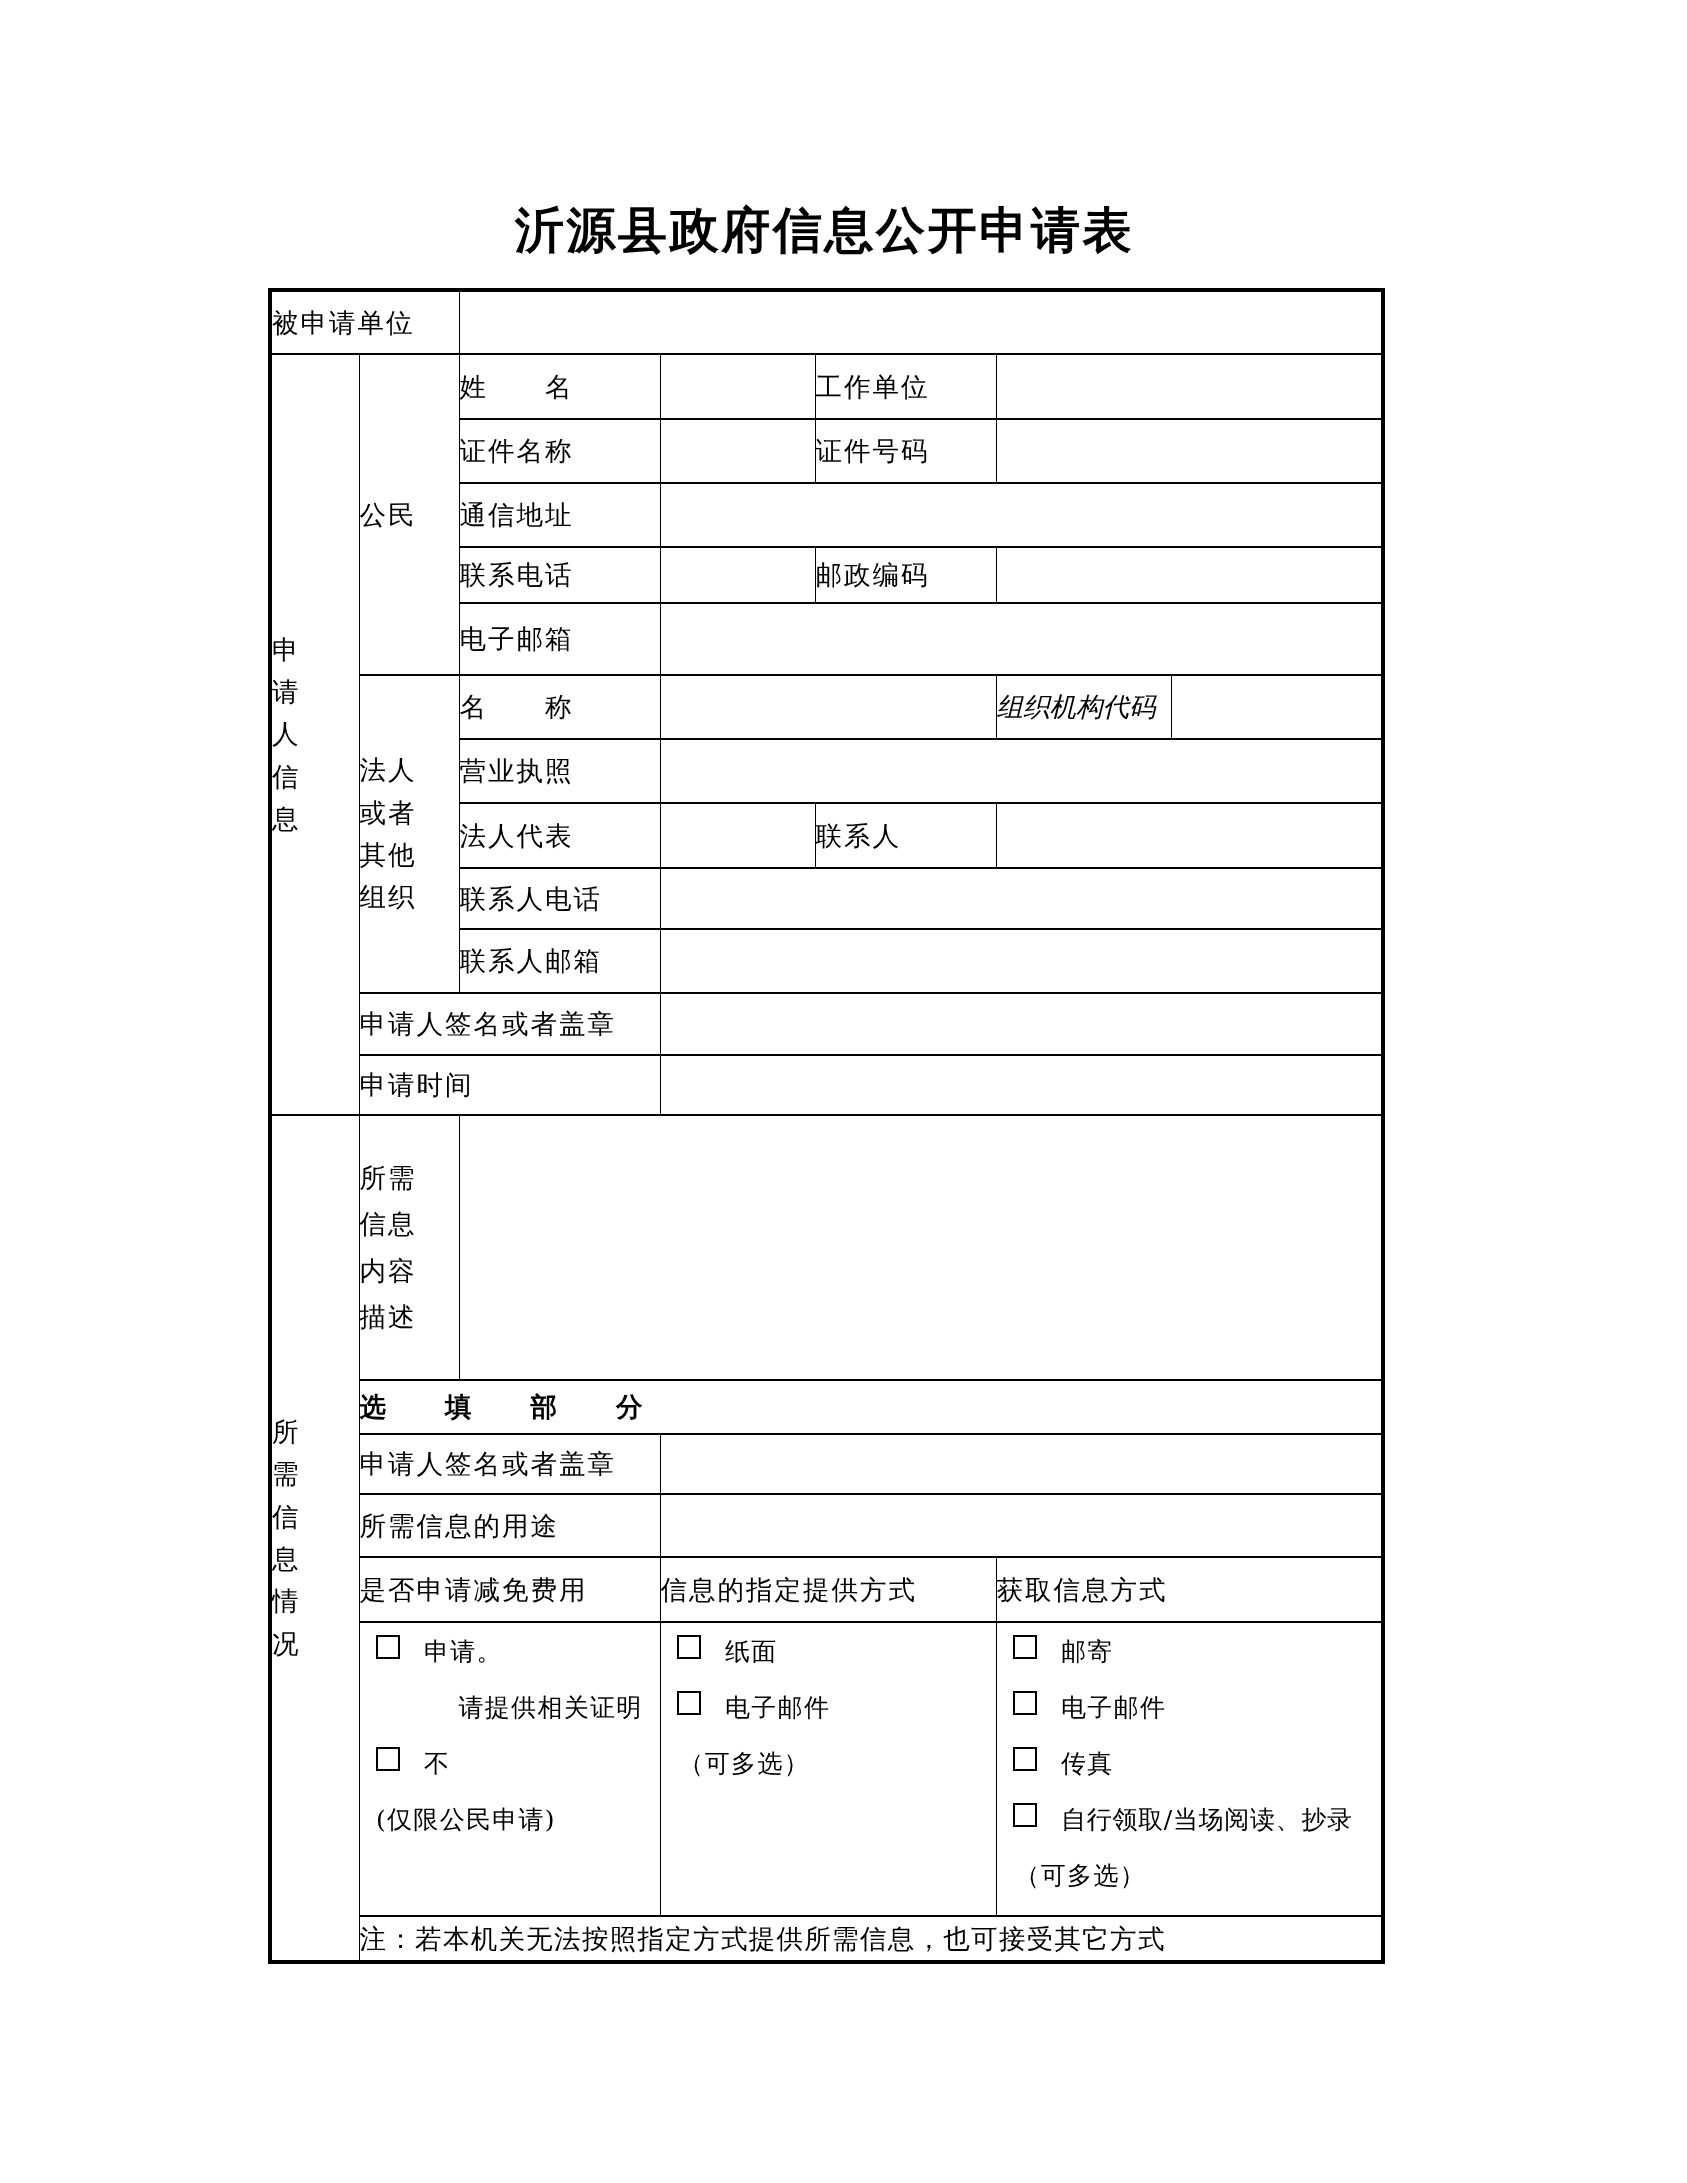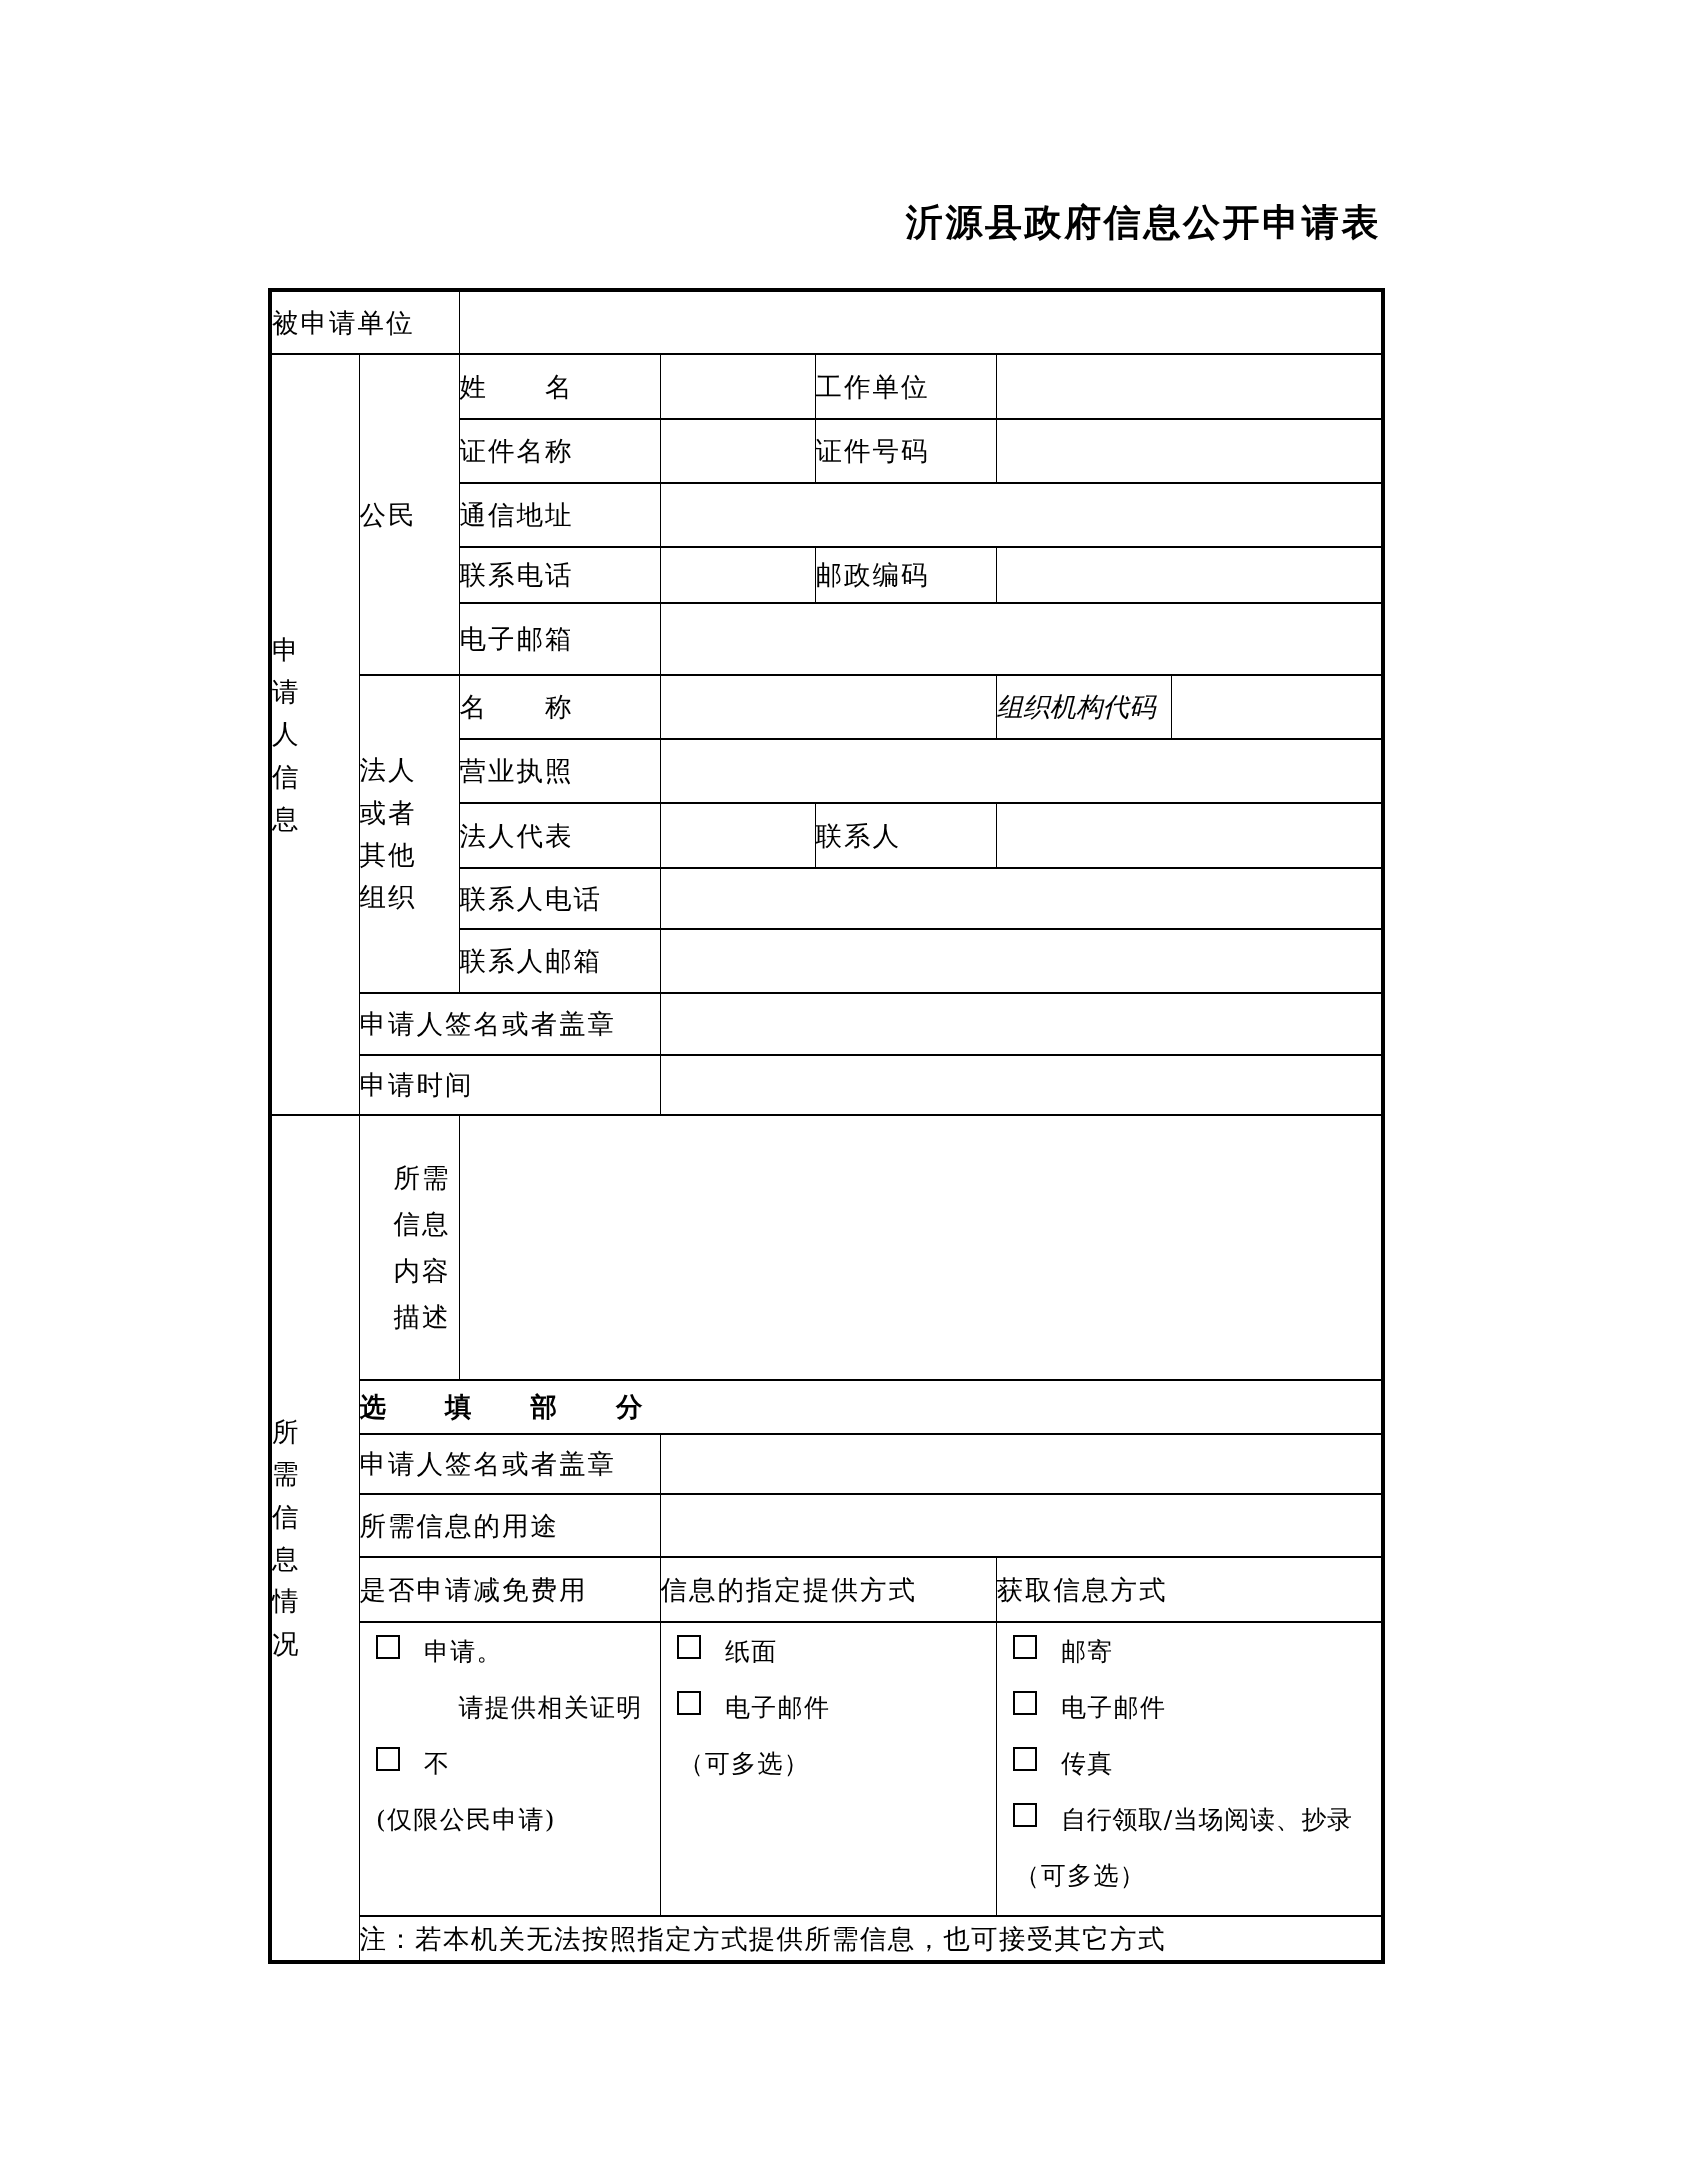--- a/index.html
+++ b/index.html
@@ -17,22 +17,22 @@
     top: 0; left: 0;
     width: 1687px;
     height: 2183px;
     background: #ffffff;
   }
   .title {
     position: absolute;
     top: 198px;
     left: 268px;
     width: 1113px;
-    text-align: right;
-    font-size: 37px;
+    text-align: center;
+    font-size: 49px;
     font-weight: bold;
     letter-spacing: 2.6px;
     white-space: nowrap;
   }
   table.form {
     position: absolute;
     left: 268px;
     top: 288px;
     width: 1113px;
     border-collapse: collapse;
@@ -47,21 +47,21 @@
     font-size: 26.5px;
     letter-spacing: 2px;
     vertical-align: middle;
     text-align: left;
     white-space: pre-line;
     line-height: 1.35;
     overflow: hidden;
   }
   td.fill { background: #fff; }
   td.vertical { line-height: 1.6; }
-  td.desc-label { line-height: 1.75; padding-left: 34px; }
+  td.desc-label { line-height: 1.75; }
   td.section-head { font-weight: bold; }
   td.cbcell {
     vertical-align: top;
     text-align: left;
     padding-top: 12px;
     white-space: normal;
   }
   .cbline {
     display: flex;
     align-items: flex-start;

